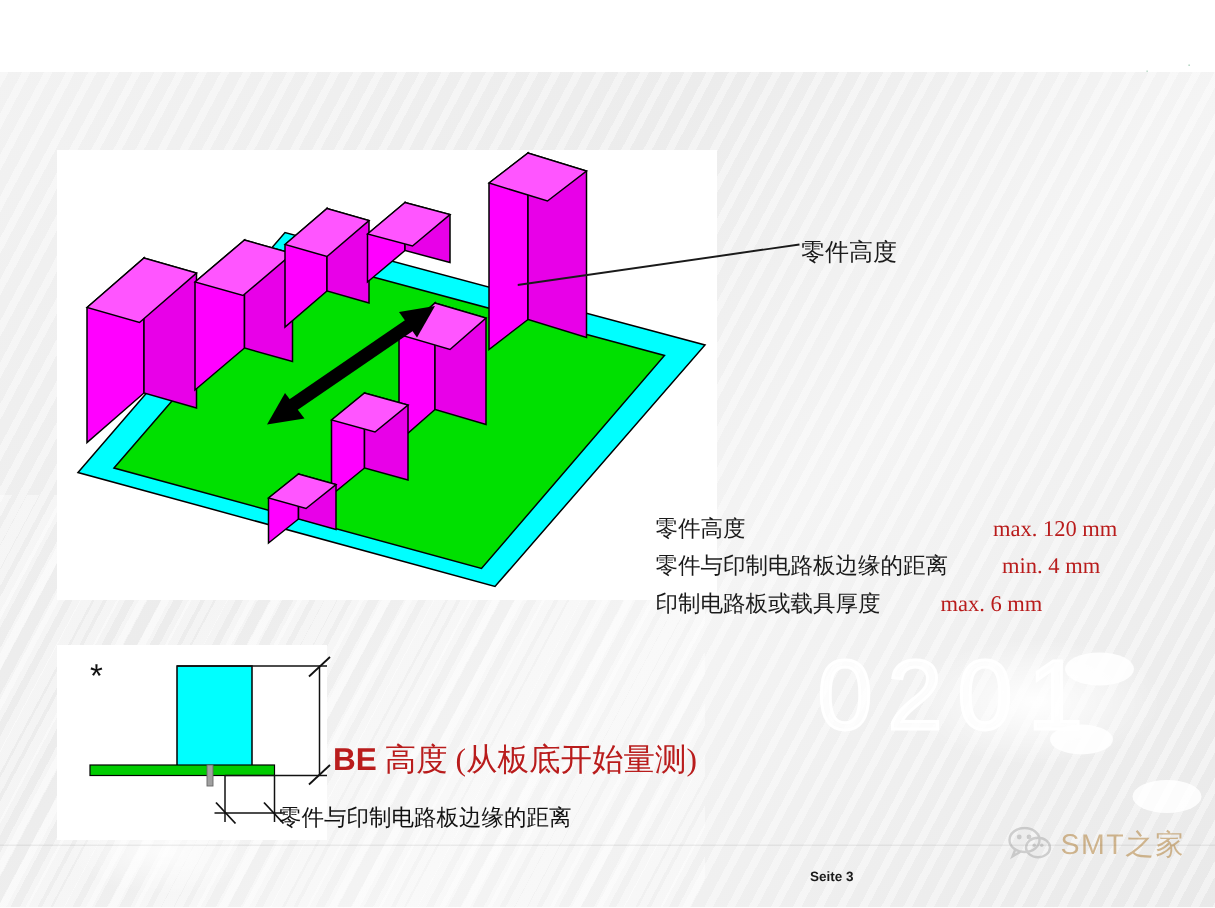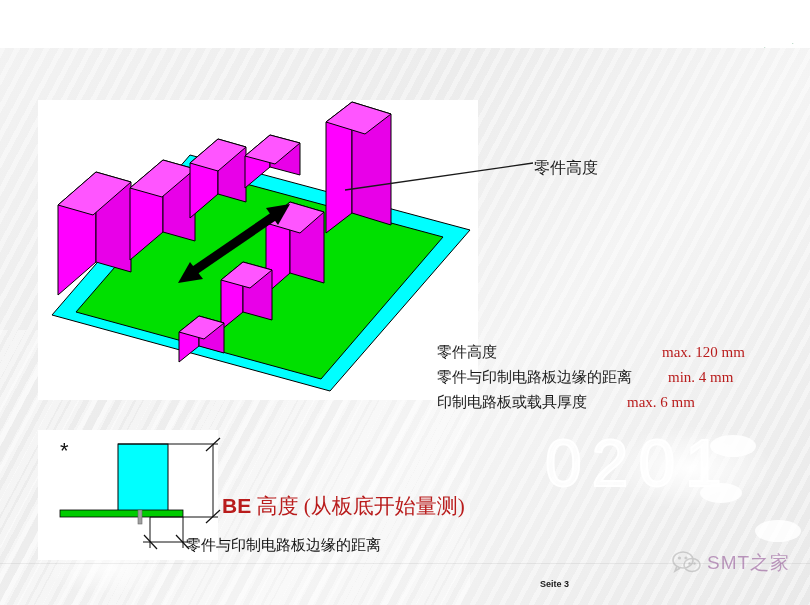--- a/index.html
+++ b/index.html
@@ -146,21 +146,21 @@
     font-size:9px;font-weight:bold;color:#1a1a1a;
     font-family:"Liberation Sans", sans-serif;
     margin-left:16px;
   }
   .wm{
     position:absolute;left:672px;top:550px;
     display:flex;align-items:center;gap:5px;
     opacity:.42;
   }
   .wm-text{
-    font-size:19px;color:#701a75;letter-spacing:1px;
+    font-size:19px;color:#a16207;letter-spacing:1px;
     font-family:"Liberation Sans", sans-serif;white-space:nowrap;
   }
 </style>
 </head>
 <body>
 
 <div id="slide">
 
   <div class="bg-photo"></div>
   <div class="bg-stripes"></div>

